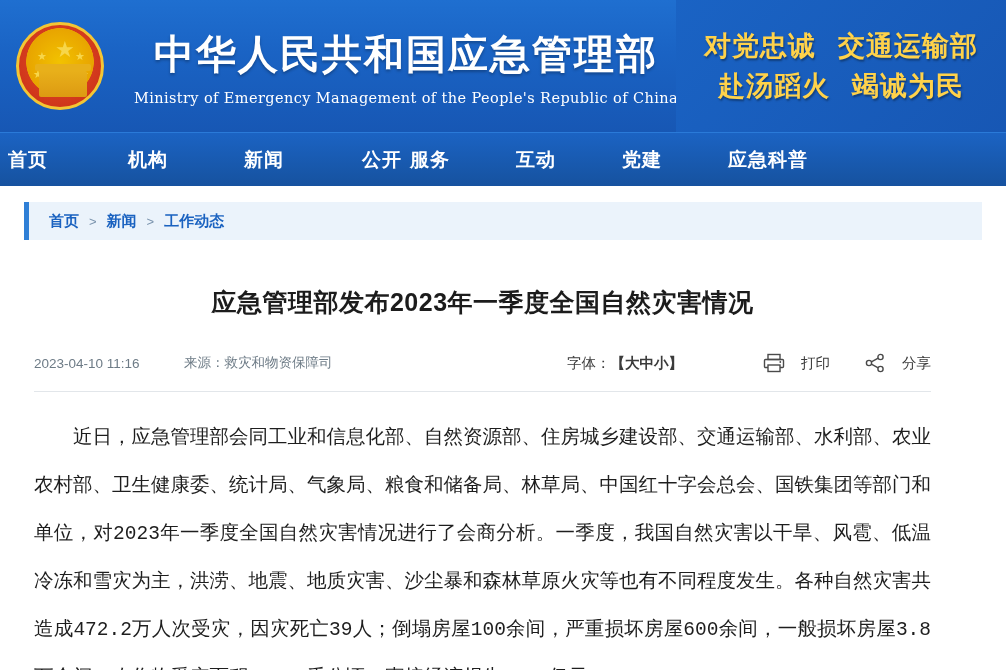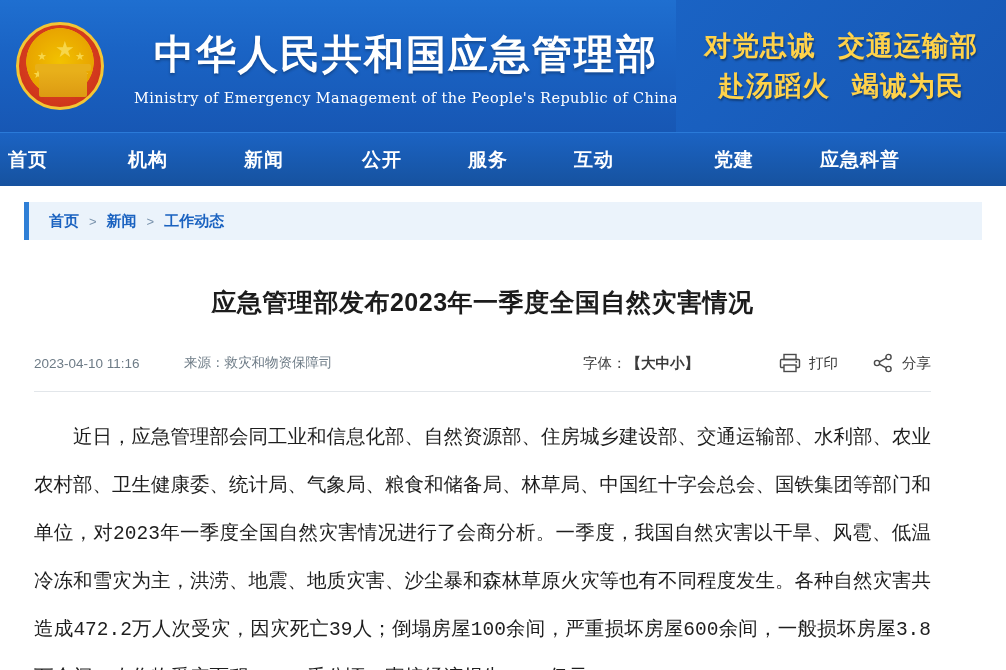--- a/index.html
+++ b/index.html
@@ -174,21 +174,21 @@
   .meta .spacer { flex: 1 1 auto; }
   .meta .fontsize {
     color: #3b3b3b;
     font-size: 14.5px;
     margin-right: 46px;
   }
   .meta .fontsize b { font-weight: bold; }
   .meta .tool {
     display: flex;
     align-items: center;
-    gap: 8px;
+    gap: 16px;
     color: #3b3b3b;
     font-size: 14.5px;
     cursor: pointer;
     margin-left: 34px;
   }
   .meta .tool svg { display: block; }
 
   .divider {
     margin: 18px 8px 0 8px;
     border-top: 1px solid #e2e6ea;
@@ -233,23 +233,23 @@
       <span class="slogan">竭诚为民</span>
     </div>
   </div>
 </div>
 
 <div class="nav">
   <span class="nav-item nav-sp-0" style="margin-left:4px;">首页</span>
   <span class="nav-item" style="margin-left:72px;">机构</span>
   <span class="nav-item" style="margin-left:68px;">新闻</span>
   <span class="nav-item" style="margin-left:70px;">公开</span>
-  <span class="nav-item" style="margin-left:58px;">服务</span>
+  <span class="nav-item" style="">服务</span>
   <span class="nav-item" style="margin-left:58px;">互动</span>
-  <span class="nav-item" style="margin-left:92px;">党建</span>
+  <span class="nav-item" style="margin-left:58px;">党建</span>
   <span class="nav-item" style="margin-left:58px;">应急科普</span>
 </div>
 
 <div class="crumb-wrap">
   <div class="crumb">
     <a>首页</a>
     <span class="sep">&gt;</span>
     <a>新闻</a>
     <span class="sep">&gt;</span>
     <span class="current">工作动态</span>

